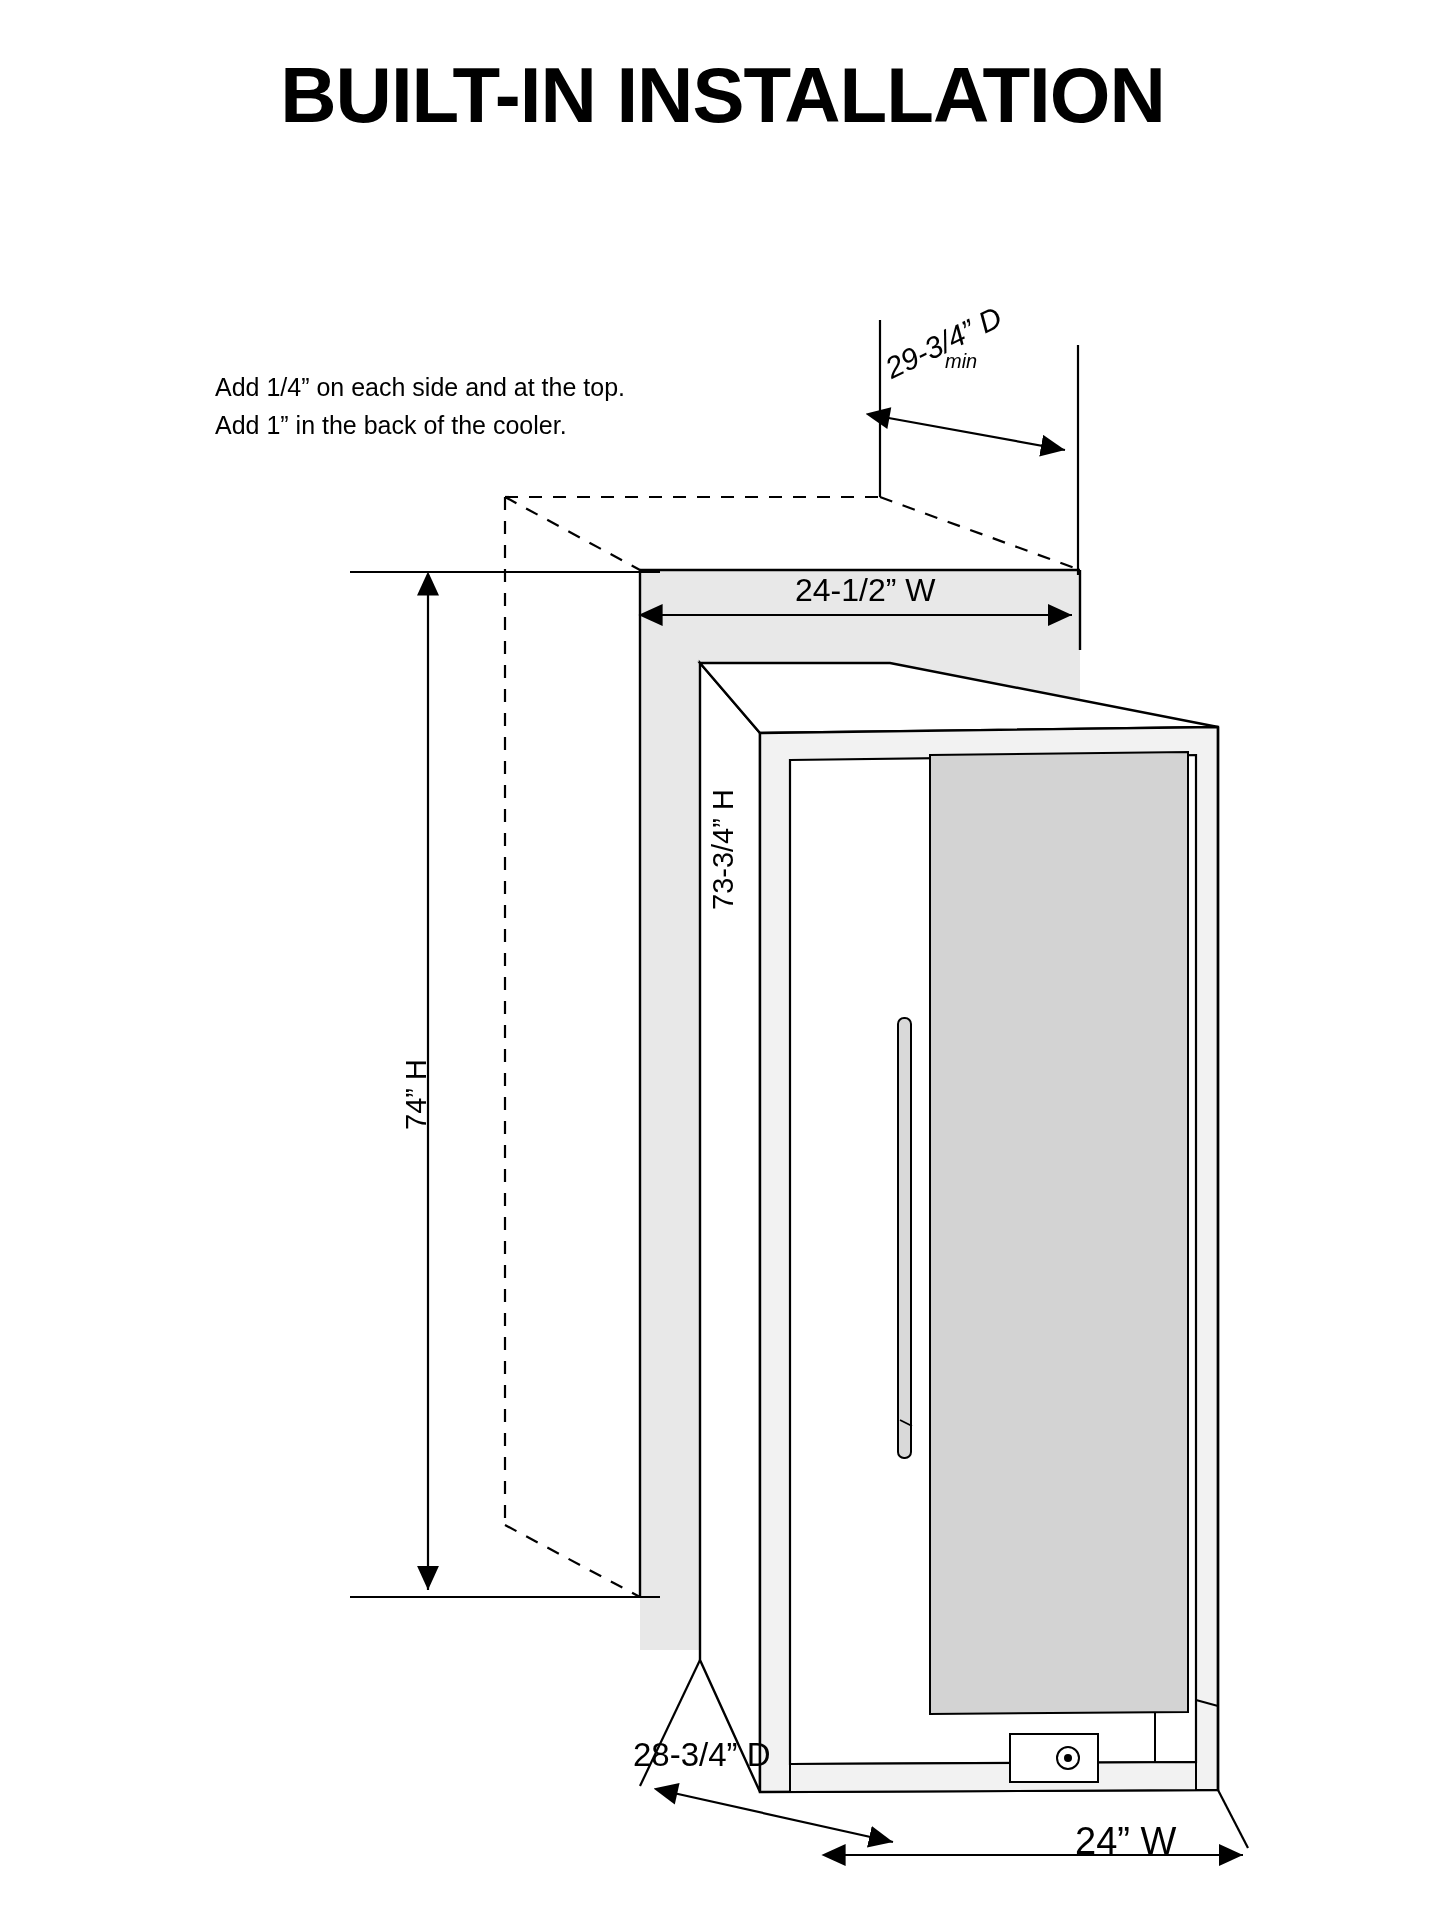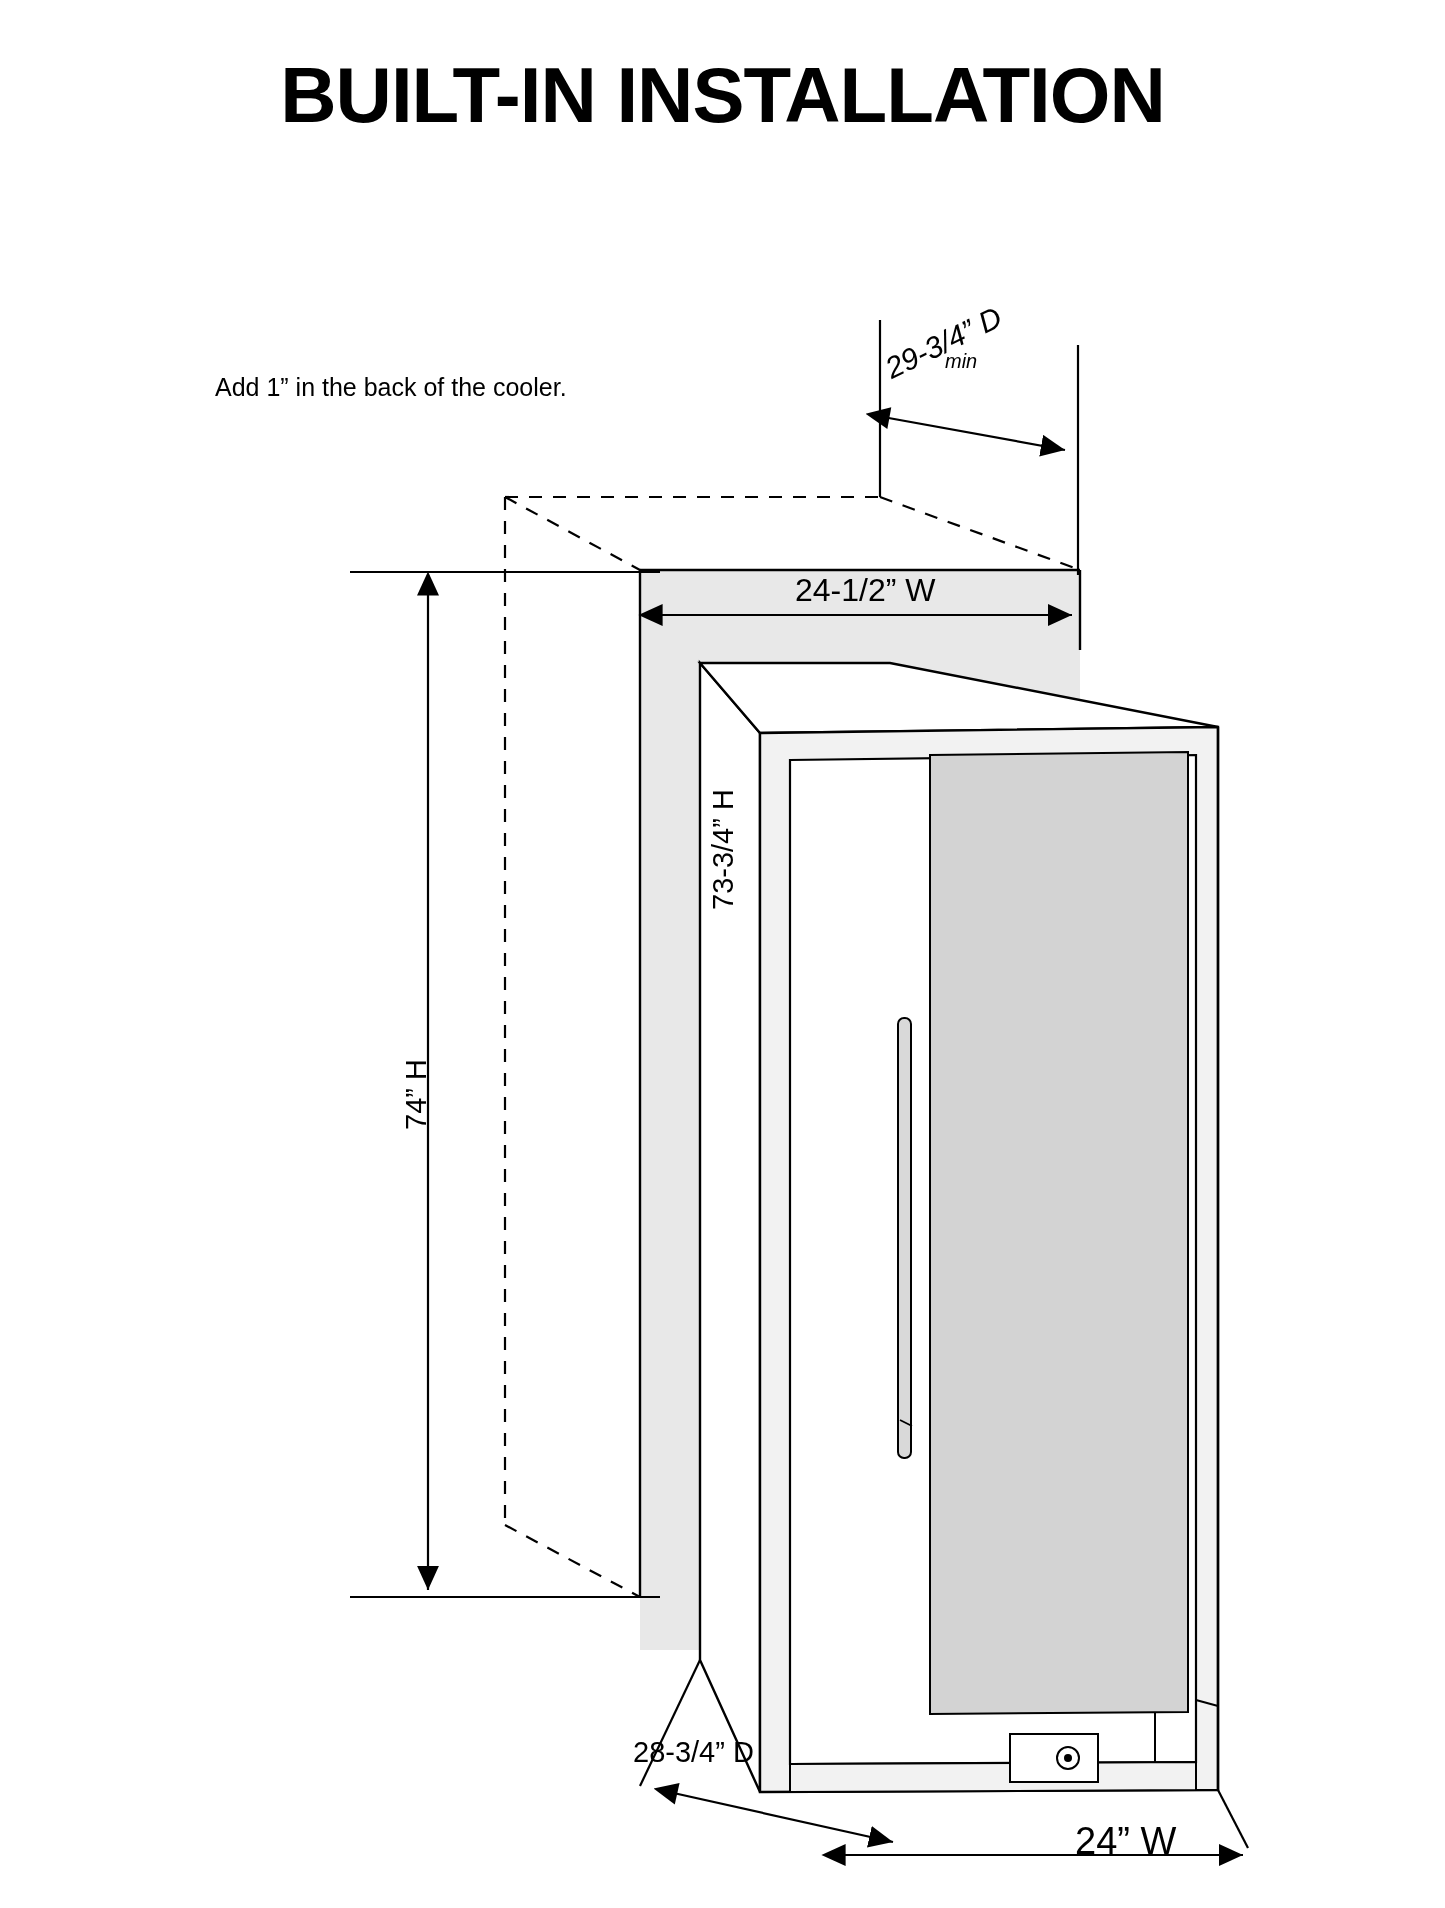--- a/index.html
+++ b/index.html
@@ -94,38 +94,39 @@
     font-size: 29px;
   }
   #lbl-height-73 {
     left: 707px;
     top: 910px;
     font-size: 29px;
   }
   #lbl-depth-28 {
     left: 633px;
     top: 1736px;
-    font-size: 29px;
+    font-size: 33px;
   }
   #lbl-width-24 {
     left: 1075px;
     top: 1820px;
     font-size: 38px;
   }
 </style>
 </head>
 <body>
 
 <div id="page">
 
   <div class="title-block">
     <div class="title-line l1">BUILT-IN INSTALLATION</div>
   </div>
 
   <div class="note">
+    <div>Add 1/4” on each side and at the top.</div>
     <div>Add 1” in the back of the cooler.</div>
   </div>
 
   <svg class="draw" viewBox="0 0 1445 1908">
     <defs>
       <marker id="arrowEnd" markerWidth="14" markerHeight="14" refX="11" refY="5" orient="auto">
         <path d="M0,0 L11,5 L0,10 z" fill="#000"></path>
       </marker>
       <marker id="arrowStart" markerWidth="14" markerHeight="14" refX="3" refY="5" orient="auto">
         <path d="M11,0 L0,5 L11,10 z" fill="#000"></path>

